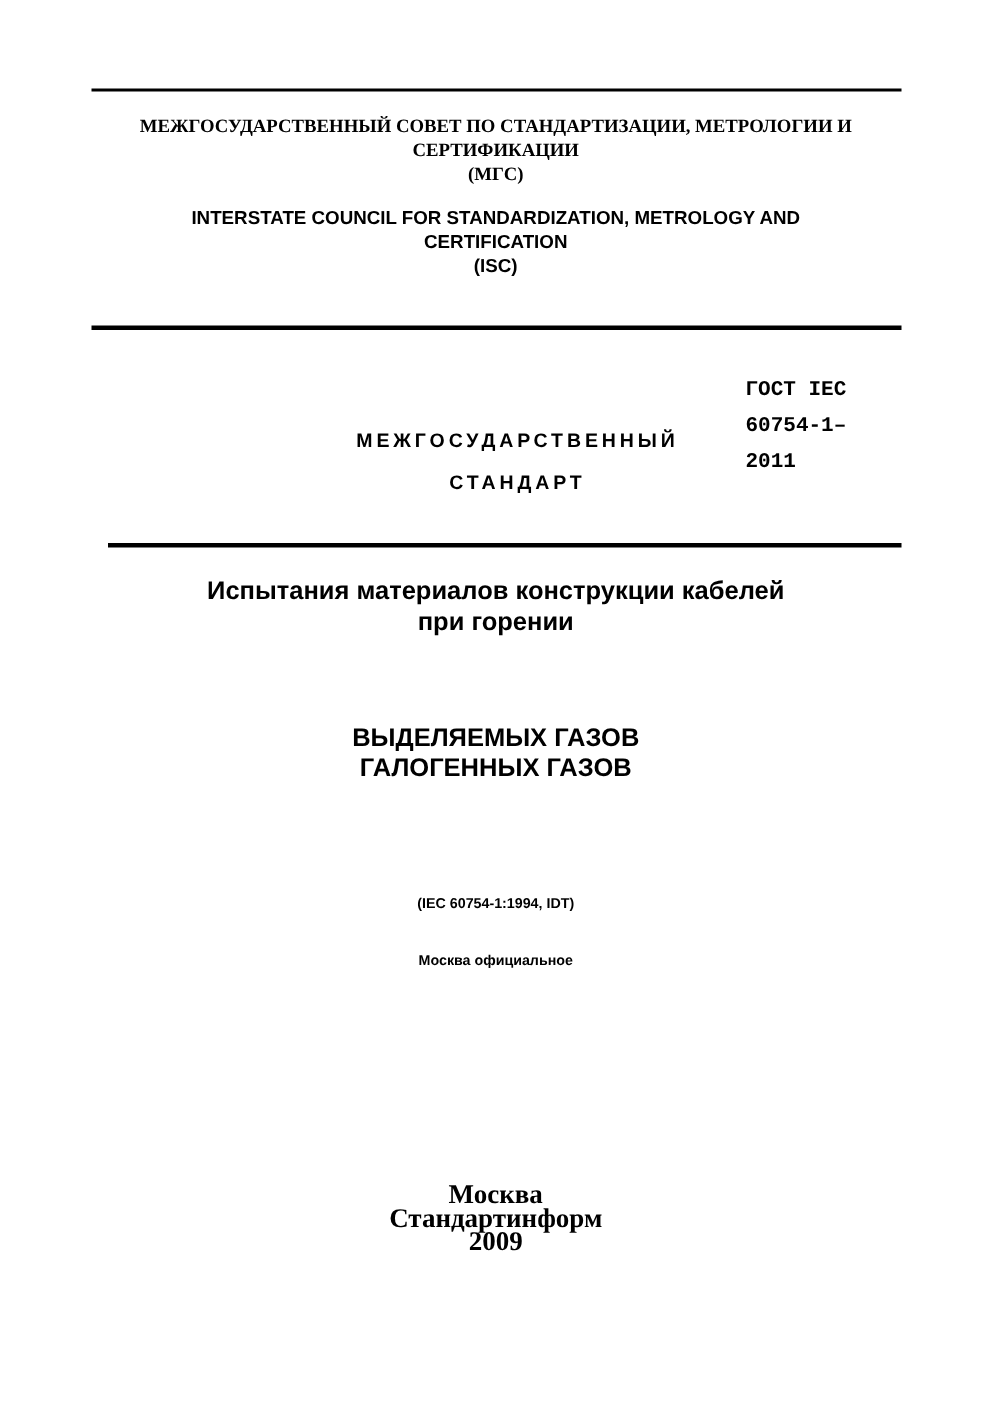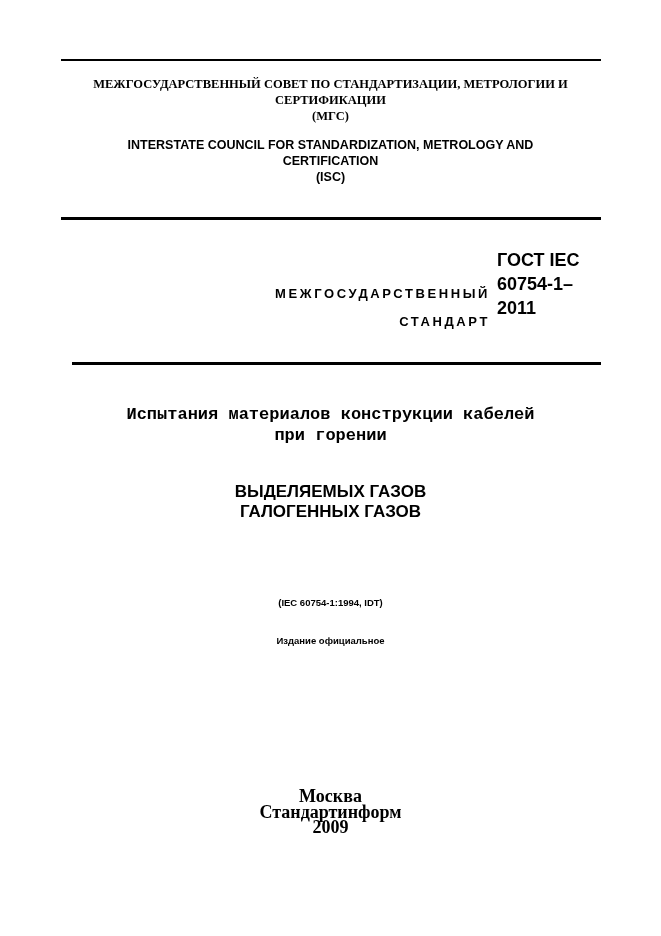--- a/index.html
+++ b/index.html
@@ -34,35 +34,36 @@
     
     #council-ru { top: 76px; font-size: 12.5px; line-height: 16px; }
     #council-en { top: 137px; font-size: 12.5px; line-height: 16px; }
 
     
     #standard-type {
       position: absolute;
       left: 200px;
       width: 290px;
       top: 280px;
-      text-align: right;
+      text-align: center;
       font-size: 13px;
       letter-spacing: 2.6px;
       line-height: 28px;
     }
     #gost-number {
       position: absolute;
       left: 497px;
       top: 248px;
-      font-size: 18px;
+      font-size: 14px;
       line-height: 24px;
+      font-family: Liberation Mono, monospace;
     }
 
     
-    #title-ru { top: 404px; font-size: 17px; line-height: 21px; font-family: Liberation Mono, monospace; }
+    #title-ru { top: 383px; font-size: 17px; line-height: 21px; }
     #subtitle-ru { top: 482px; font-size: 17px; line-height: 20px; }
 
     #iec-ref { top: 597px; font-size: 9.5px; line-height: 12px; }
     #edition { top: 635px; font-size: 9.5px; line-height: 12px; }
 
     #imprint { top: 789px; font-size: 18px; line-height: 15.5px; text-align: center; }
   </style>
 </head>
 <body>
 
@@ -100,19 +101,19 @@
   <span class="line">при горении</span>
 </div>
 
 <div id="subtitle-ru" class="center-block sans-bold">
   <span class="line">ВЫДЕЛЯЕМЫХ ГАЗОВ</span>
   <span class="line">ГАЛОГЕННЫХ ГАЗОВ</span>
 </div>
 
 <div id="iec-ref" class="center-block sans-bold">(IEC 60754-1:1994, IDT)</div>
 
-<div id="edition" class="center-block sans-bold">Издание официальное</div>
+<div id="edition" class="center-block sans-bold">Москва официальное</div>
 
 <div id="imprint" class="center-block serif-bold">
   <span class="line">Москва</span>
   <span class="line">Стандартинформ</span>
   <span class="line">2009</span>
 </div>
 
 </body></html>

